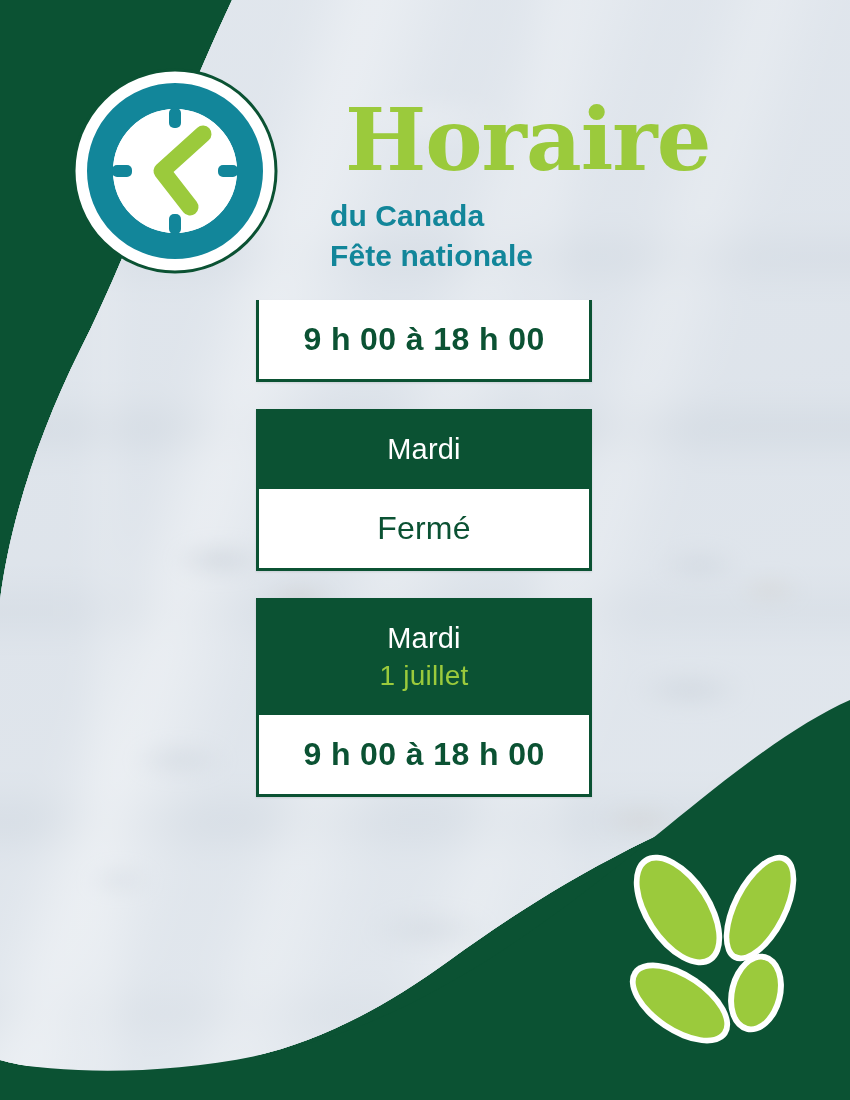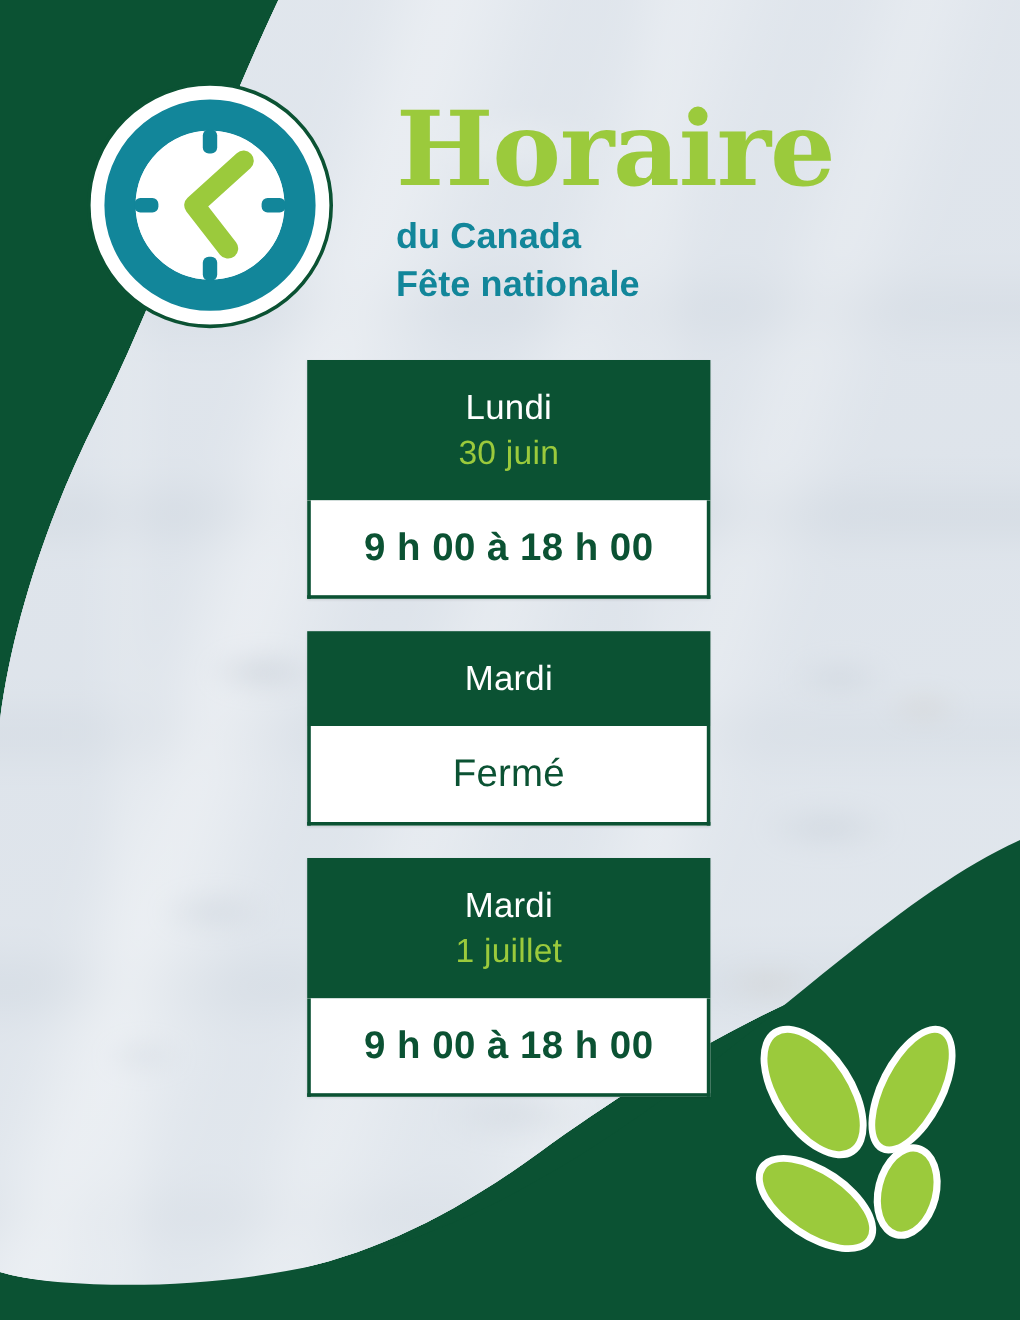--- a/index.html
+++ b/index.html
@@ -113,21 +113,21 @@
     top: 84px;
     width: 420px;
   }
   .poster-title {
     font-family: "DejaVu Serif", "Liberation Serif", serif;
     font-weight: bold;
     font-size: 86px;
     line-height: 0.95;
     color: #9bca3c;
     letter-spacing: -1px;
-    margin: 0;
+    margin: 15px;
   }
   .poster-subtitle {
     font-family: "Liberation Sans", sans-serif;
     font-weight: bold;
     font-size: 30px;
     line-height: 1.33;
     color: #12869a;
     margin: 12px 0 0 0;
     letter-spacing: 0.1px;
   }
@@ -230,24 +230,20 @@
     <div class="poster-title">Horaire</div>
     <div class="poster-subtitle">
       <div>du Canada</div>
       <div>Fête nationale</div>
     </div>
   </div>
 
   <div class="cards">
 
     <div class="card">
-      <div class="card-head">
-        <div class="card-day">Lundi</div>
-        <div class="card-date">30 juin</div>
-      </div>
       <div class="card-body">
         <div class="card-hours">9 h 00 à 18 h 00</div>
       </div>
     </div>
 
     <div class="card">
       <div class="card-head">
         <div class="card-day">Mardi</div>
       </div>
       <div class="card-body">

